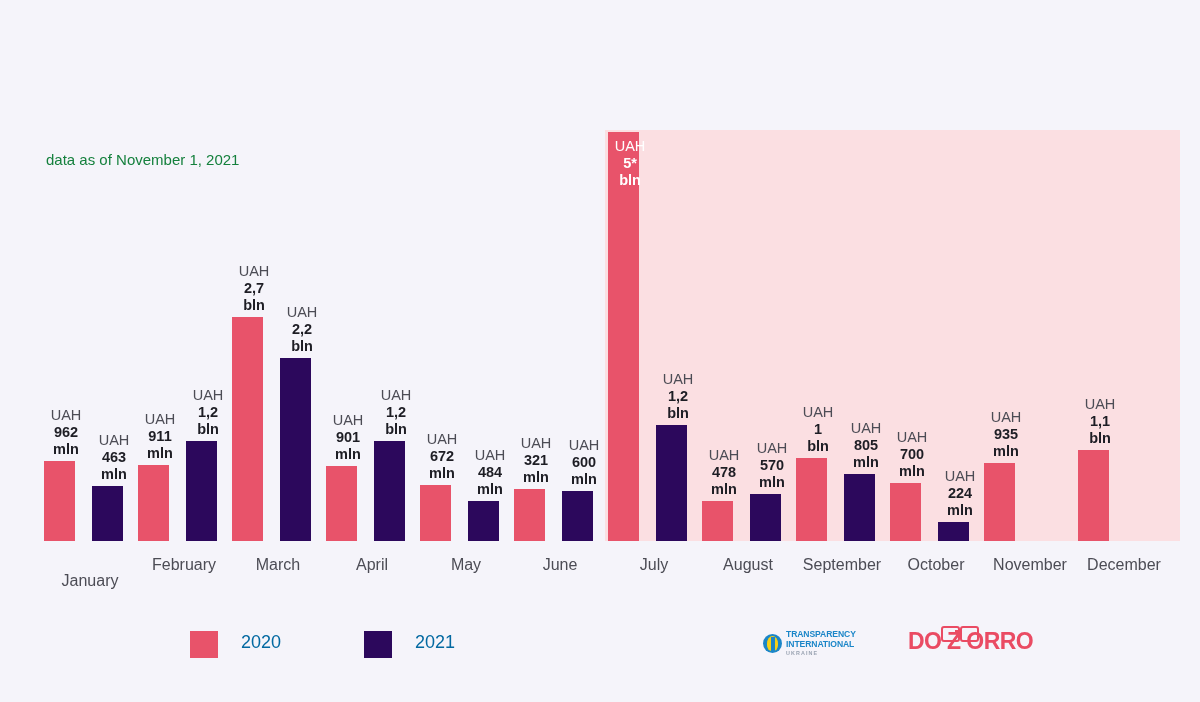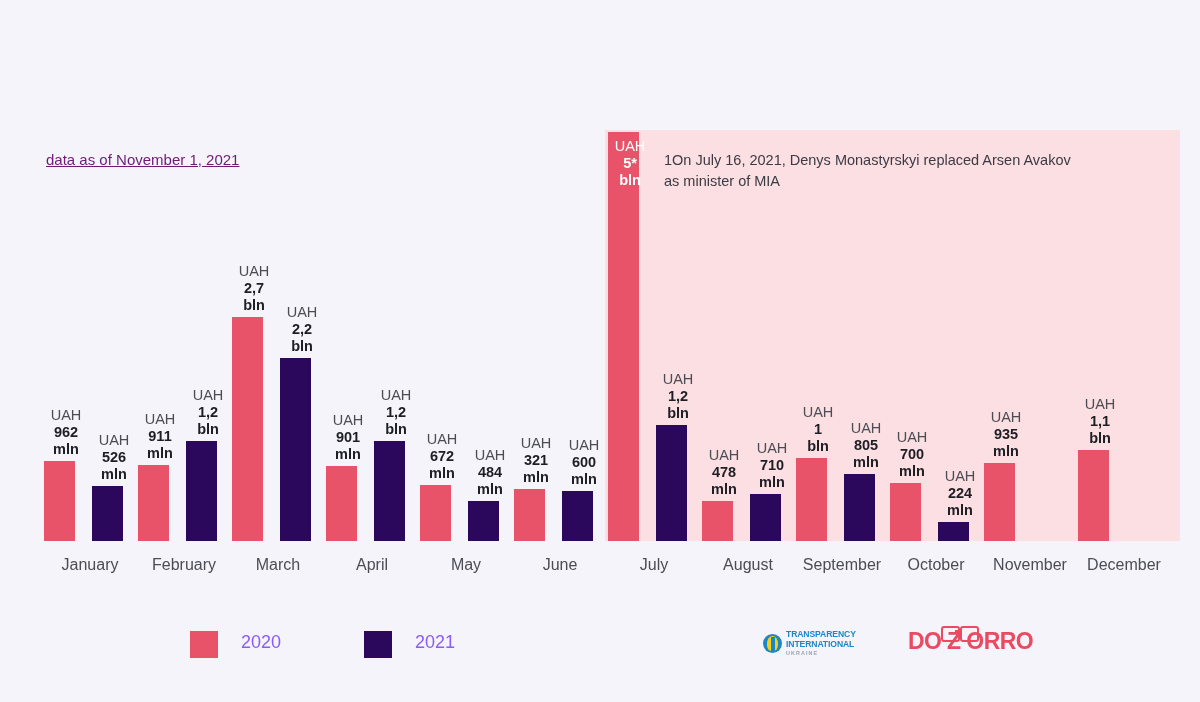--- a/index.html
+++ b/index.html
@@ -30,23 +30,22 @@
     font-weight: 700;
     letter-spacing: -0.2px;
     color: #2c085c;
     white-space: nowrap;
   }
   .subtitle {
     position: absolute;
     left: 46px;
     top: 151px;
     font-size: 15px;
-    color: #701a75;
+    color: #15803d;
     white-space: nowrap;
-    text-decoration: underline;
   }
   .footnote {
     position: absolute;
     left: 432px;
     top: 151px;
     width: 165px;
     font-size: 14.5px;
     line-height: 21px;
     color: #4c4c55;
     text-align: right;
@@ -127,21 +126,21 @@
   }
   
   .legend { position: absolute; left: 190px; top: 628px; height: 32px; }
   .legend-item { position: absolute; top: 0; height: 32px; }
   .legend-swatch {
     position: absolute; left: 0; top: 3px;
     width: 28px; height: 27px;
   }
   .legend-text {
     position: absolute; left: 51px; top: 4px;
-    font-size: 18px; color: #8b5cf6; white-space: nowrap;
+    font-size: 18px; color: #0369a1; white-space: nowrap;
   }
   .legend-item.i0 { left: 0; }
   .legend-item.i1 { left: 174px; }
   .legend-item.i0 .legend-swatch { background: #e8536a; }
   .legend-item.i1 .legend-swatch { background: #2c085c; }
   
   .logos { position: absolute; left: 763px; top: 628px; height: 32px; }
   .logo-ti { position: absolute; left: 0; top: 2px; width: 112px; height: 28px; }
   .ti-globe {
     position: absolute; left: 0; top: 4px;
@@ -194,29 +193,28 @@
   }
 </style>
 </head>
 <body>
 
 <div id="page">
 
   <div class="subtitle">data as of November 1, 2021</div>
 
   <div class="highlight-band"></div>
-  <div class="band-note">1On July 16, 2021, Denys Monastyrskyi replaced Arsen Avakov as minister of MIA</div>
 
   <div class="plot" id="plot">
       <div class="group" style="left: 44px; width: 92px;">
         <div class="bar y2020" style="height: 80px;">
           <div class="bar-label">UAH<br><b>962</b><br><b>mln</b></div>
         </div>
         <div class="bar y2021" style="height: 55px;">
-          <div class="bar-label">UAH<br><b>526</b><br><b>mln</b></div>
+          <div class="bar-label">UAH<br><b>463</b><br><b>mln</b></div>
         </div>
       </div>
       <div class="group" style="left: 138px; width: 92px;">
         <div class="bar y2020" style="height: 76px;">
           <div class="bar-label">UAH<br><b>911</b><br><b>mln</b></div>
         </div>
         <div class="bar y2021" style="height: 100px;">
           <div class="bar-label">UAH<br><b>1,2</b><br><b>bln</b></div>
         </div>
       </div>
@@ -258,21 +256,21 @@
         </div>
         <div class="bar y2021" style="height: 116px;">
           <div class="bar-label">UAH<br><b>1,2</b><br><b>bln</b></div>
         </div>
       </div>
       <div class="group" style="left: 702px; width: 92px;">
         <div class="bar y2020" style="height: 40px;">
           <div class="bar-label">UAH<br><b>478</b><br><b>mln</b></div>
         </div>
         <div class="bar y2021" style="height: 47px;">
-          <div class="bar-label">UAH<br><b>710</b><br><b>mln</b></div>
+          <div class="bar-label">UAH<br><b>570</b><br><b>mln</b></div>
         </div>
       </div>
       <div class="group" style="left: 796px; width: 92px;">
         <div class="bar y2020" style="height: 83px;">
           <div class="bar-label">UAH<br><b>1</b><br><b>bln</b></div>
         </div>
         <div class="bar y2021" style="height: 67px;">
           <div class="bar-label">UAH<br><b>805</b><br><b>mln</b></div>
         </div>
       </div>
@@ -290,21 +288,21 @@
         </div>
       </div>
       <div class="group" style="left: 1078px; width: 92px;">
         <div class="bar y2020" style="height: 91px;">
           <div class="bar-label">UAH<br><b>1,1</b><br><b>bln</b></div>
         </div>
       </div>
     </div>
 
   <div class="x-labels" id="x-labels">
-      <div class="x-label" style="left: 90px;">January</div>
+      <div class="x-label" style="left: 90px; margin-top: 16px;">January</div>
       <div class="x-label" style="left: 184px;">February</div>
       <div class="x-label" style="left: 278px;">March</div>
       <div class="x-label" style="left: 372px;">April</div>
       <div class="x-label" style="left: 466px;">May</div>
       <div class="x-label" style="left: 560px; text-align: center;">June</div>
       <div class="x-label" style="left: 654px;">July</div>
       <div class="x-label" style="left: 748px; text-align: right;">August</div>
       <div class="x-label" style="left: 842px;">September</div>
       <div class="x-label" style="left: 936px;">October</div>
       <div class="x-label" style="left: 1030px;">November</div>

